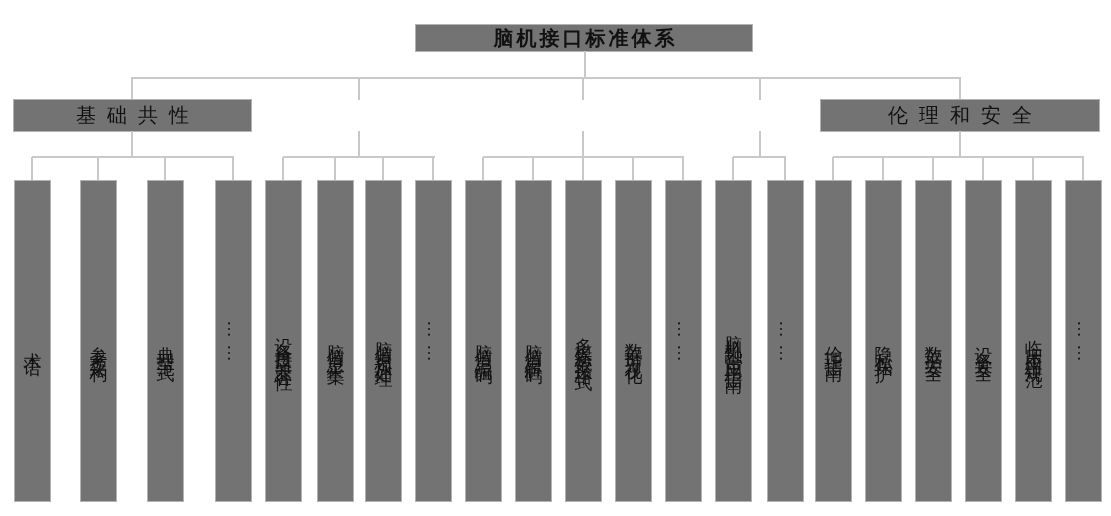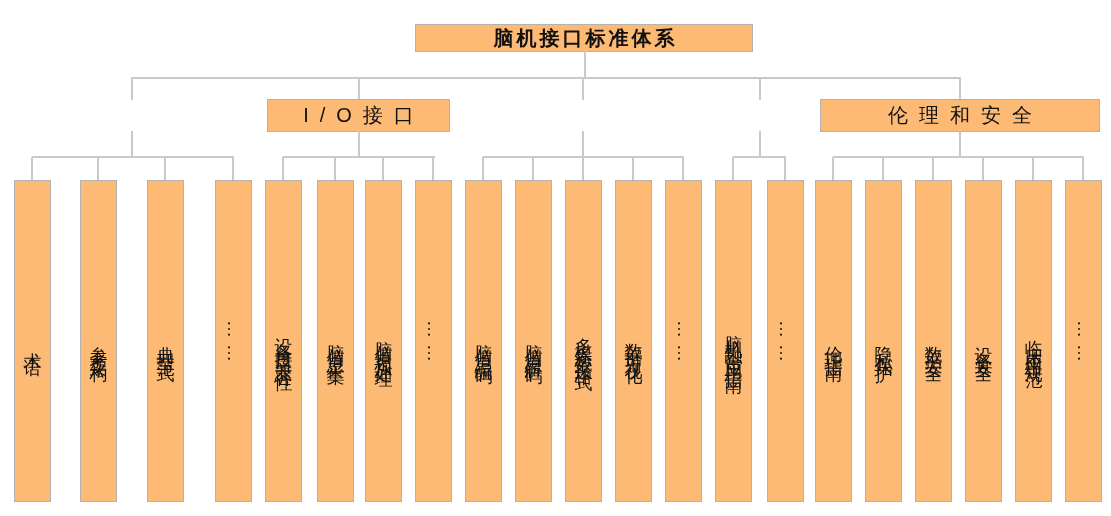--- a/index.html
+++ b/index.html
@@ -7,21 +7,21 @@
     position:relative;
     width:1111px;height:516px;
     background:#ffffff;
     font-family:"Liberation Sans","DejaVu Sans",sans-serif;
     color:#111111;
     overflow:hidden;
   }
   .box{
     position:absolute;
     box-sizing:border-box;
-    background:#fdba74;
+    background:#737373;
     border:1.5px solid #b3b3b3;
     display:flex;align-items:center;justify-content:center;
     text-align:center;
     white-space:nowrap;
   }
   .root{
     left:415px;top:24px;width:338px;height:28px;
     font-weight:bold;font-size:20px;letter-spacing:3px;padding-left:3px;
   }
   .cat{
@@ -48,21 +48,21 @@
   <div class="box root">脑机接口标准体系</div>
 
   <div class="ln vl" style="left:584px;top:51px;height:27px;"></div>
   <div class="ln hl" style="left:131px;top:77px;width:830px;"></div>
   <div class="ln vl ts" style="left:131px;"></div>
   <div class="ln vl ts" style="left:358px;"></div>
   <div class="ln vl ts" style="left:582px;"></div>
   <div class="ln vl ts" style="left:759px;"></div>
   <div class="ln vl ts" style="left:959px;"></div>
 
-  <div class="box cat" style="left:267px;width:183px;">I/O接口</div>
+  <div class="box cat" style="left:13px;width:239px;">基础共性</div>
   <div class="box cat" style="left:820px;width:280px;">伦理和安全</div>
 
   <div class="ln vl ps" style="left:131px;"></div>
   <div class="ln vl ps" style="left:358px;"></div>
   <div class="ln vl ps" style="left:582px;"></div>
   <div class="ln vl ps" style="left:759px;"></div>
   <div class="ln vl ps" style="left:959px;"></div>
 
   <div class="ln hl" style="left:32px;top:156px;width:202px;"></div>
   <div class="ln hl" style="left:283px;top:156px;width:152px;"></div>

